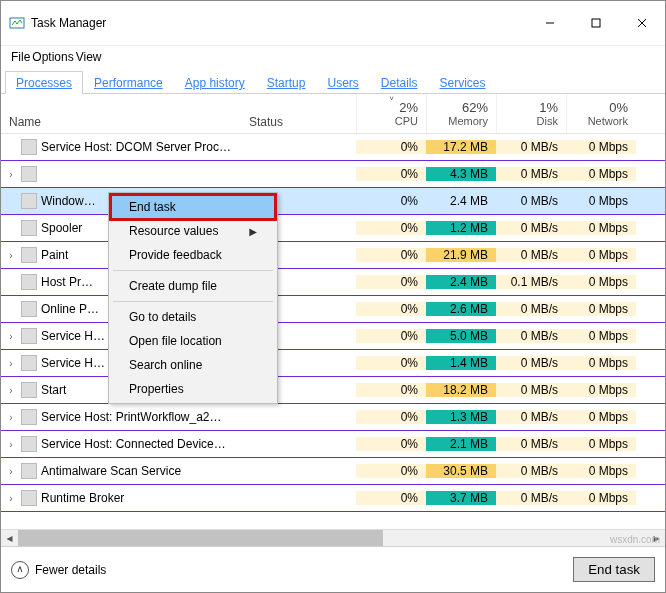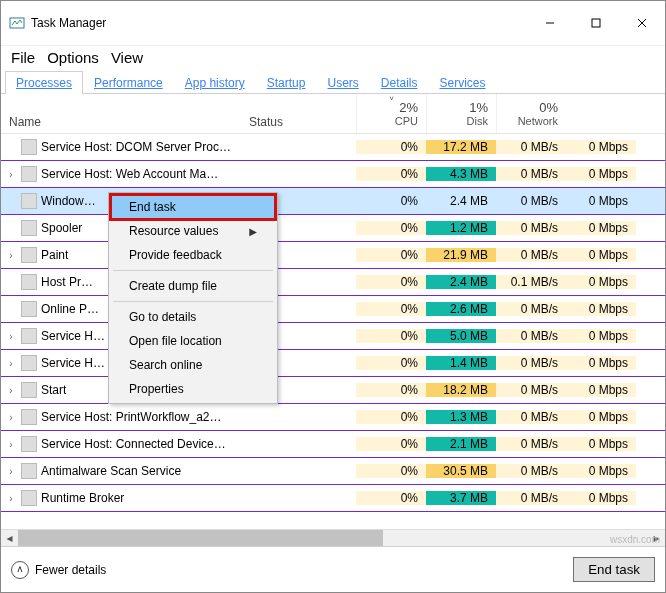--- a/index.html
+++ b/index.html
@@ -32,23 +32,23 @@
   .titlebar .spacer { flex: 1; }
   .winctrl {
     width: 46px; height: 30px;
     display: flex; align-items: center; justify-content: center;
     font-family: "Segoe UI Symbol", sans-serif;
     font-size: 11px;
   }
   .menubar {
     height: 22px;
     display: flex; align-items: center;
-    gap: 12px;
+    gap: 2px;
     padding: 0 10px;
-    font-size: 15px;
+    font-size: 12px;
   }
   .tabstrip {
     display: flex; align-items: flex-end;
     padding: 0 4px;
     border-bottom: 1px solid #d0d0d0;
     height: 26px;
   }
   .tab {
     padding: 4px 10px;
     border: 1px solid transparent;
@@ -222,20 +222,24 @@
 
   <div class="headers">
     <div class="col-name">Name</div>
     <div class="col-status">Status</div>
     <div class="col-num">
       <span class="sort-ind">˅</span>
       <span class="pct">2%</span>
       <span class="lbl">CPU</span>
     </div>
     <div class="col-num">
+      <span class="pct">62%</span>
+      <span class="lbl">Memory</span>
+    </div>
+    <div class="col-num">
       <span class="pct">1%</span>
       <span class="lbl">Disk</span>
     </div>
     <div class="col-num">
       <span class="pct">0%</span>
       <span class="lbl">Network</span>
     </div>
   </div>
 
   <div class="rows" id="rows">
@@ -248,21 +252,20 @@
         <div class="c-status"></div>
         <div class="c-num heat-cpu">0%</div>
         <div class="c-num heat-mem heat-mem-h">17.2 MB</div>
         <div class="c-num heat-disk heat-disk">0 MB/s</div>
         <div class="c-num heat-net">0 Mbps</div>
       </div>
       <div class="row">
         <div class="c-name">
           <span class="expander">›</span>
           <span class="proc-icon"></span>
-          <span>Service Host: Web Account Ma…</span>
         </div>
         <div class="c-status"></div>
         <div class="c-num heat-cpu">0%</div>
         <div class="c-num heat-mem heat-mem">4.3 MB</div>
         <div class="c-num heat-disk heat-disk">0 MB/s</div>
         <div class="c-num heat-net">0 Mbps</div>
       </div>
       <div class="row selected">
         <div class="c-name">
           <span class="expander"></span>

